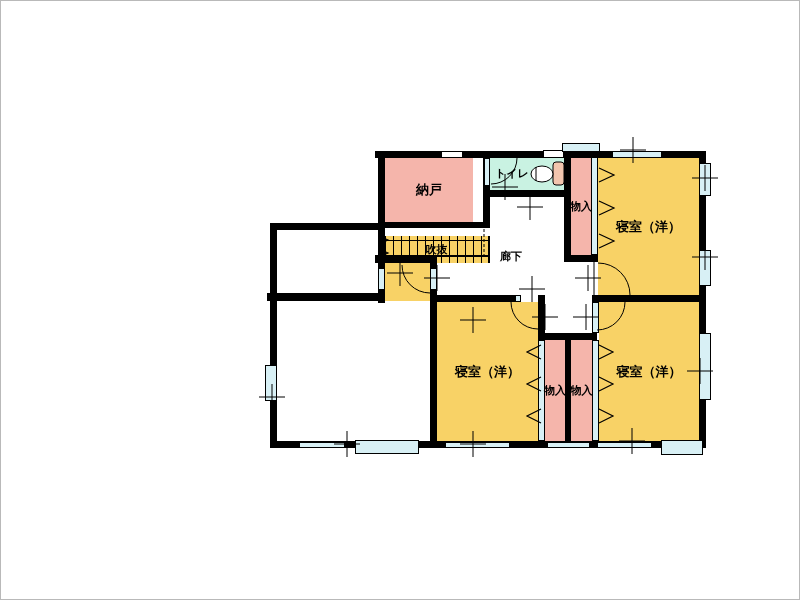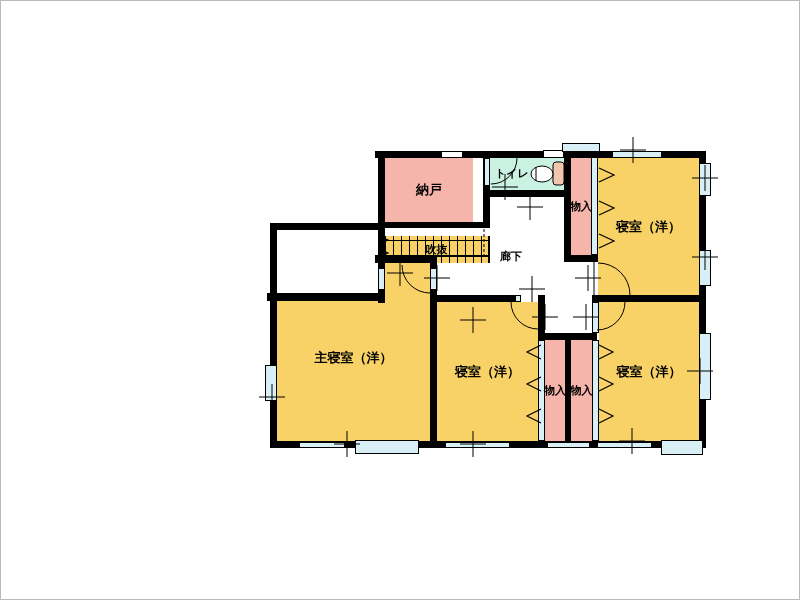--- a/index.html
+++ b/index.html
@@ -36,23 +36,20 @@
   <div class="room pink" style="left:571px;top:157px;width:20px;height:98px;">
     <span class="lbl small">物入</span>
   </div>
   <div class="room yellow" style="left:598px;top:158px;width:101px;height:137px;">
     <span class="lbl">寝室（洋）</span>
   </div>
   <div class="room stairs" style="left:385px;top:236px;width:105px;height:27px;">
     <span class="lbl small">吹抜</span>
   </div>
   <div class="room yellow" style="left:385px;top:263px;width:45px;height:38px;"></div>
-  <div class="room yellow" style="left:277px;top:301px;width:153px;height:140px;padding-bottom:28px;">
-    <span class="lbl">主寝室（洋）</span>
-  </div>
   <div class="room yellow" style="left:437px;top:302px;width:101px;height:139px;">
     <span class="lbl">寝室（洋）</span>
   </div>
   <div class="room pink" style="left:545px;top:340px;width:20px;height:101px;">
     <span class="lbl small">物入</span>
   </div>
   <div class="room pink" style="left:571px;top:340px;width:21px;height:101px;">
     <span class="lbl small">物入</span>
   </div>
   <div class="room yellow" style="left:599px;top:302px;width:100px;height:139px;">

